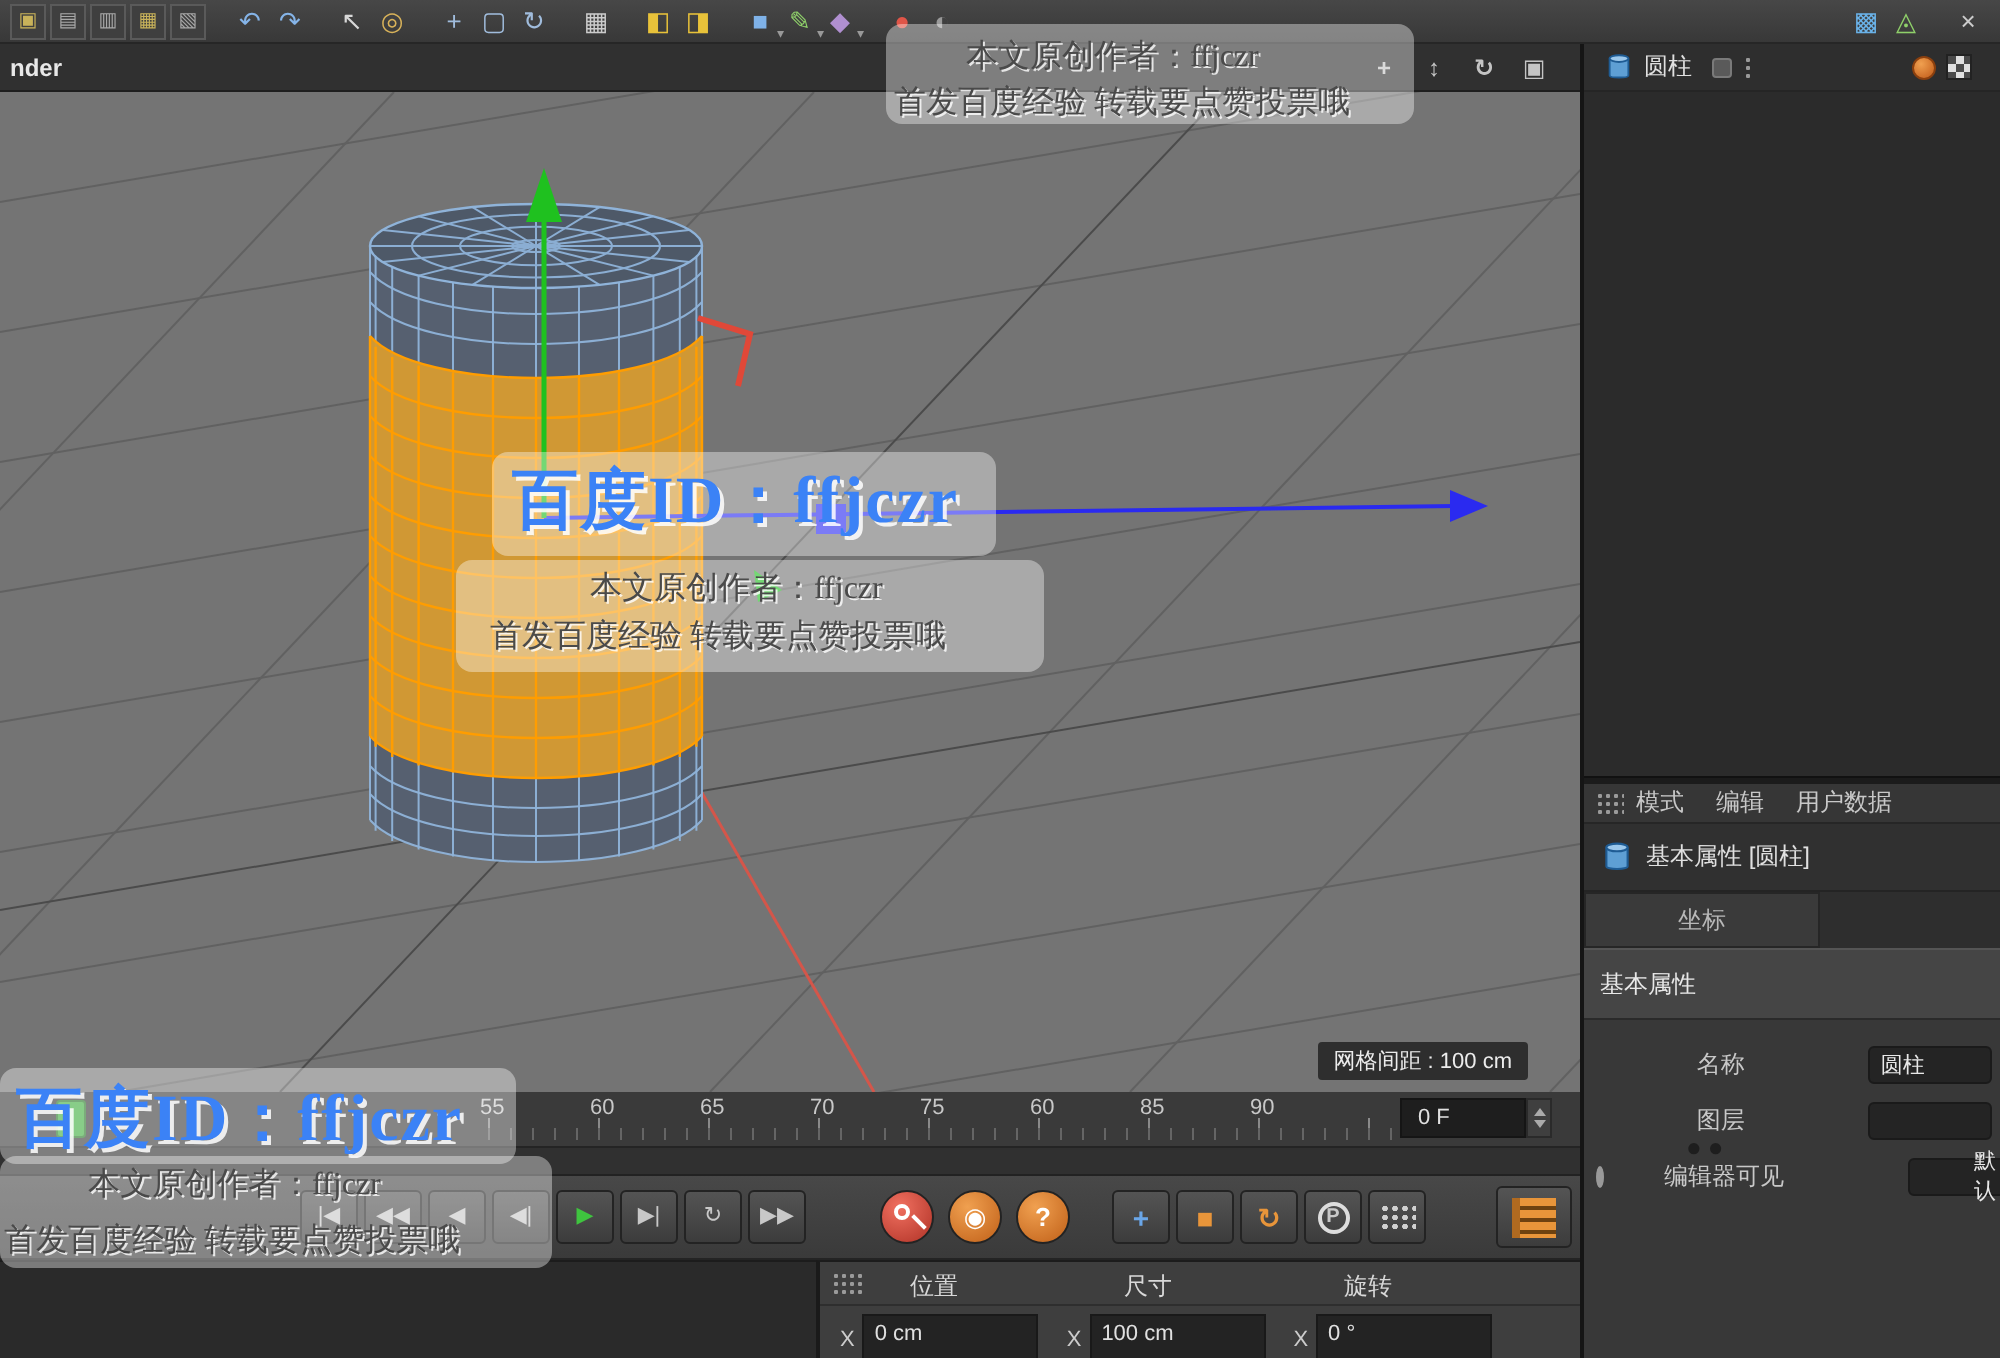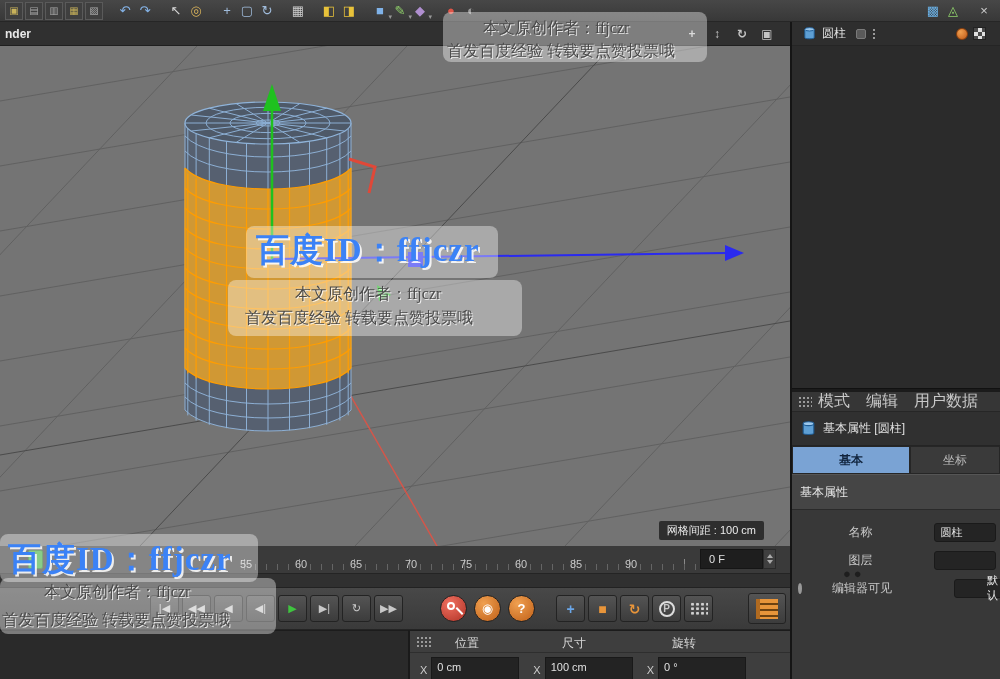--- a/index.html
+++ b/index.html
@@ -44,21 +44,21 @@
   .scene .fg { fill:var(--axis-green); }
   .scene .fb { fill:var(--axis-blue); }
   .grid-label { position:absolute; right:26px; bottom:6px; background:rgba(34,34,34,.85); color:#ececec;
     font-size:11px; padding:2px 8px; border-radius:2px; }
 
   
   .ruler { position:absolute; left:0; top:546px; width:790px; height:28px; background:#3a3a3a;
     border-bottom:1px solid #242424; }
   .playhead { position:absolute; left:28px; top:4px; width:15px; height:19px; background:#3fae3f;
     border:1px solid #2a7a2a; border-radius:2px; }
-  .ticks { position:absolute; left:240px; top:12px; display:flex; }
+  .ticks { position:absolute; left:240px; top:2px; display:flex; }
   .tick { width:55px; color:#c8c8c8; font-size:11px; }
   .tickmarks-major { position:absolute; left:244px; top:13px; width:460px; height:11px;
     background:repeating-linear-gradient(90deg,#8a8a8a 0 1px,transparent 1px 55px); }
   .tickmarks-minor { position:absolute; left:244px; top:18px; width:460px; height:6px;
     background:repeating-linear-gradient(90deg,#656565 0 1px,transparent 1px 11px); }
   .frame-field { position:absolute; left:700px; top:3px; width:76px; height:20px; display:flex; }
   .ff-box { flex:1; background:#1e1e1e; border:1px solid #151515; color:#e0e0e0; font-size:11px;
     display:flex; align-items:center; padding-left:8px; }
   .ff-step { width:13px; background:#3f3f3f; border:1px solid #2a2a2a; display:flex; flex-direction:column;
     align-items:center; justify-content:center; gap:2px; }
@@ -128,21 +128,21 @@
   .tag-orange { width:12px; height:12px; border-radius:50%; border:1px solid #8a3f0e;
     background:radial-gradient(circle at 35% 30%,#f0a050,#c05a18); }
   .tag-checker { width:13px; height:13px; border:1px solid #222;
     background:conic-gradient(#e0e0e0 0 25%,#4a4a4a 0 50%,#e0e0e0 0 75%,#4a4a4a 0); background-size:8px 8px; }
   .om-body { height:342px; background:#2b2b2b; }
   .splitter { height:4px; background:#1b1b1b; border-top:1px solid #111; }
   .am-menu { height:20px; background:#363636; display:flex; align-items:center; padding:0 6px;
     border-bottom:1px solid #262626; }
   .am-menu .dotgrid { width:14px; margin:0 6px 0 0; }
   .mi-wrap { display:flex; gap:16px; }
-  .mi { color:#c8c8c8; font-size:16px; }
+  .mi { color:#c8c8c8; font-size:12px; }
   .am-title { height:34px; background:#303030; display:flex; align-items:center; padding:0 8px;
     border-bottom:1px solid #242424; color:#e0e0e0; font-size:12px; gap:6px; }
   .am-tabs { height:28px; display:flex; background:#2e2e2e; }
   .am-tab { flex:1 1 auto; display:flex; align-items:center; justify-content:center; font-size:12px;
     color:#b8b8b8; background:#3a3a3a; border:1px solid #262626; }
   .am-tab:first-child { flex:0 0 118px; }
   .am-tab.active { background:var(--tab-active); color:#10233c; font-weight:bold; }
   .am-section { height:36px; background:#454545; border-top:1px solid #555; border-bottom:1px solid #2a2a2a;
     display:flex; align-items:center; padding:0 8px; color:#e8e8e8; font-size:12px; }
   .am-rows { height:179px; background:#383838; padding-top:8px; }
@@ -520,21 +520,20 @@
         </span>
     </div>
     <div class="am-title">
       <svg viewBox="0 0 16 16" width="17" height="17">
         <path d="M3 3.5 L3 12.5 C3 14 13 14 13 12.5 L13 3.5" fill="#5e9fd4" stroke="#1f5c94" stroke-width="1"></path>
         <ellipse cx="8" cy="3.5" rx="5" ry="1.8" fill="#9cc8ec" stroke="#1f5c94" stroke-width="1"></ellipse>
       </svg>
       <span>基本属性 [圆柱]</span>
     </div>
     <div class="am-tabs">
-        <button class="am-tab active">基本</button>
         <button class="am-tab">坐标</button>
       </div>
     <div class="am-section">
       <span>基本属性</span>
     </div>
     <div class="am-rows">
       <div class="am-row">
         <span class="sp"></span>
         <span class="am-label">名称</span>
         <span class="leader"></span>

